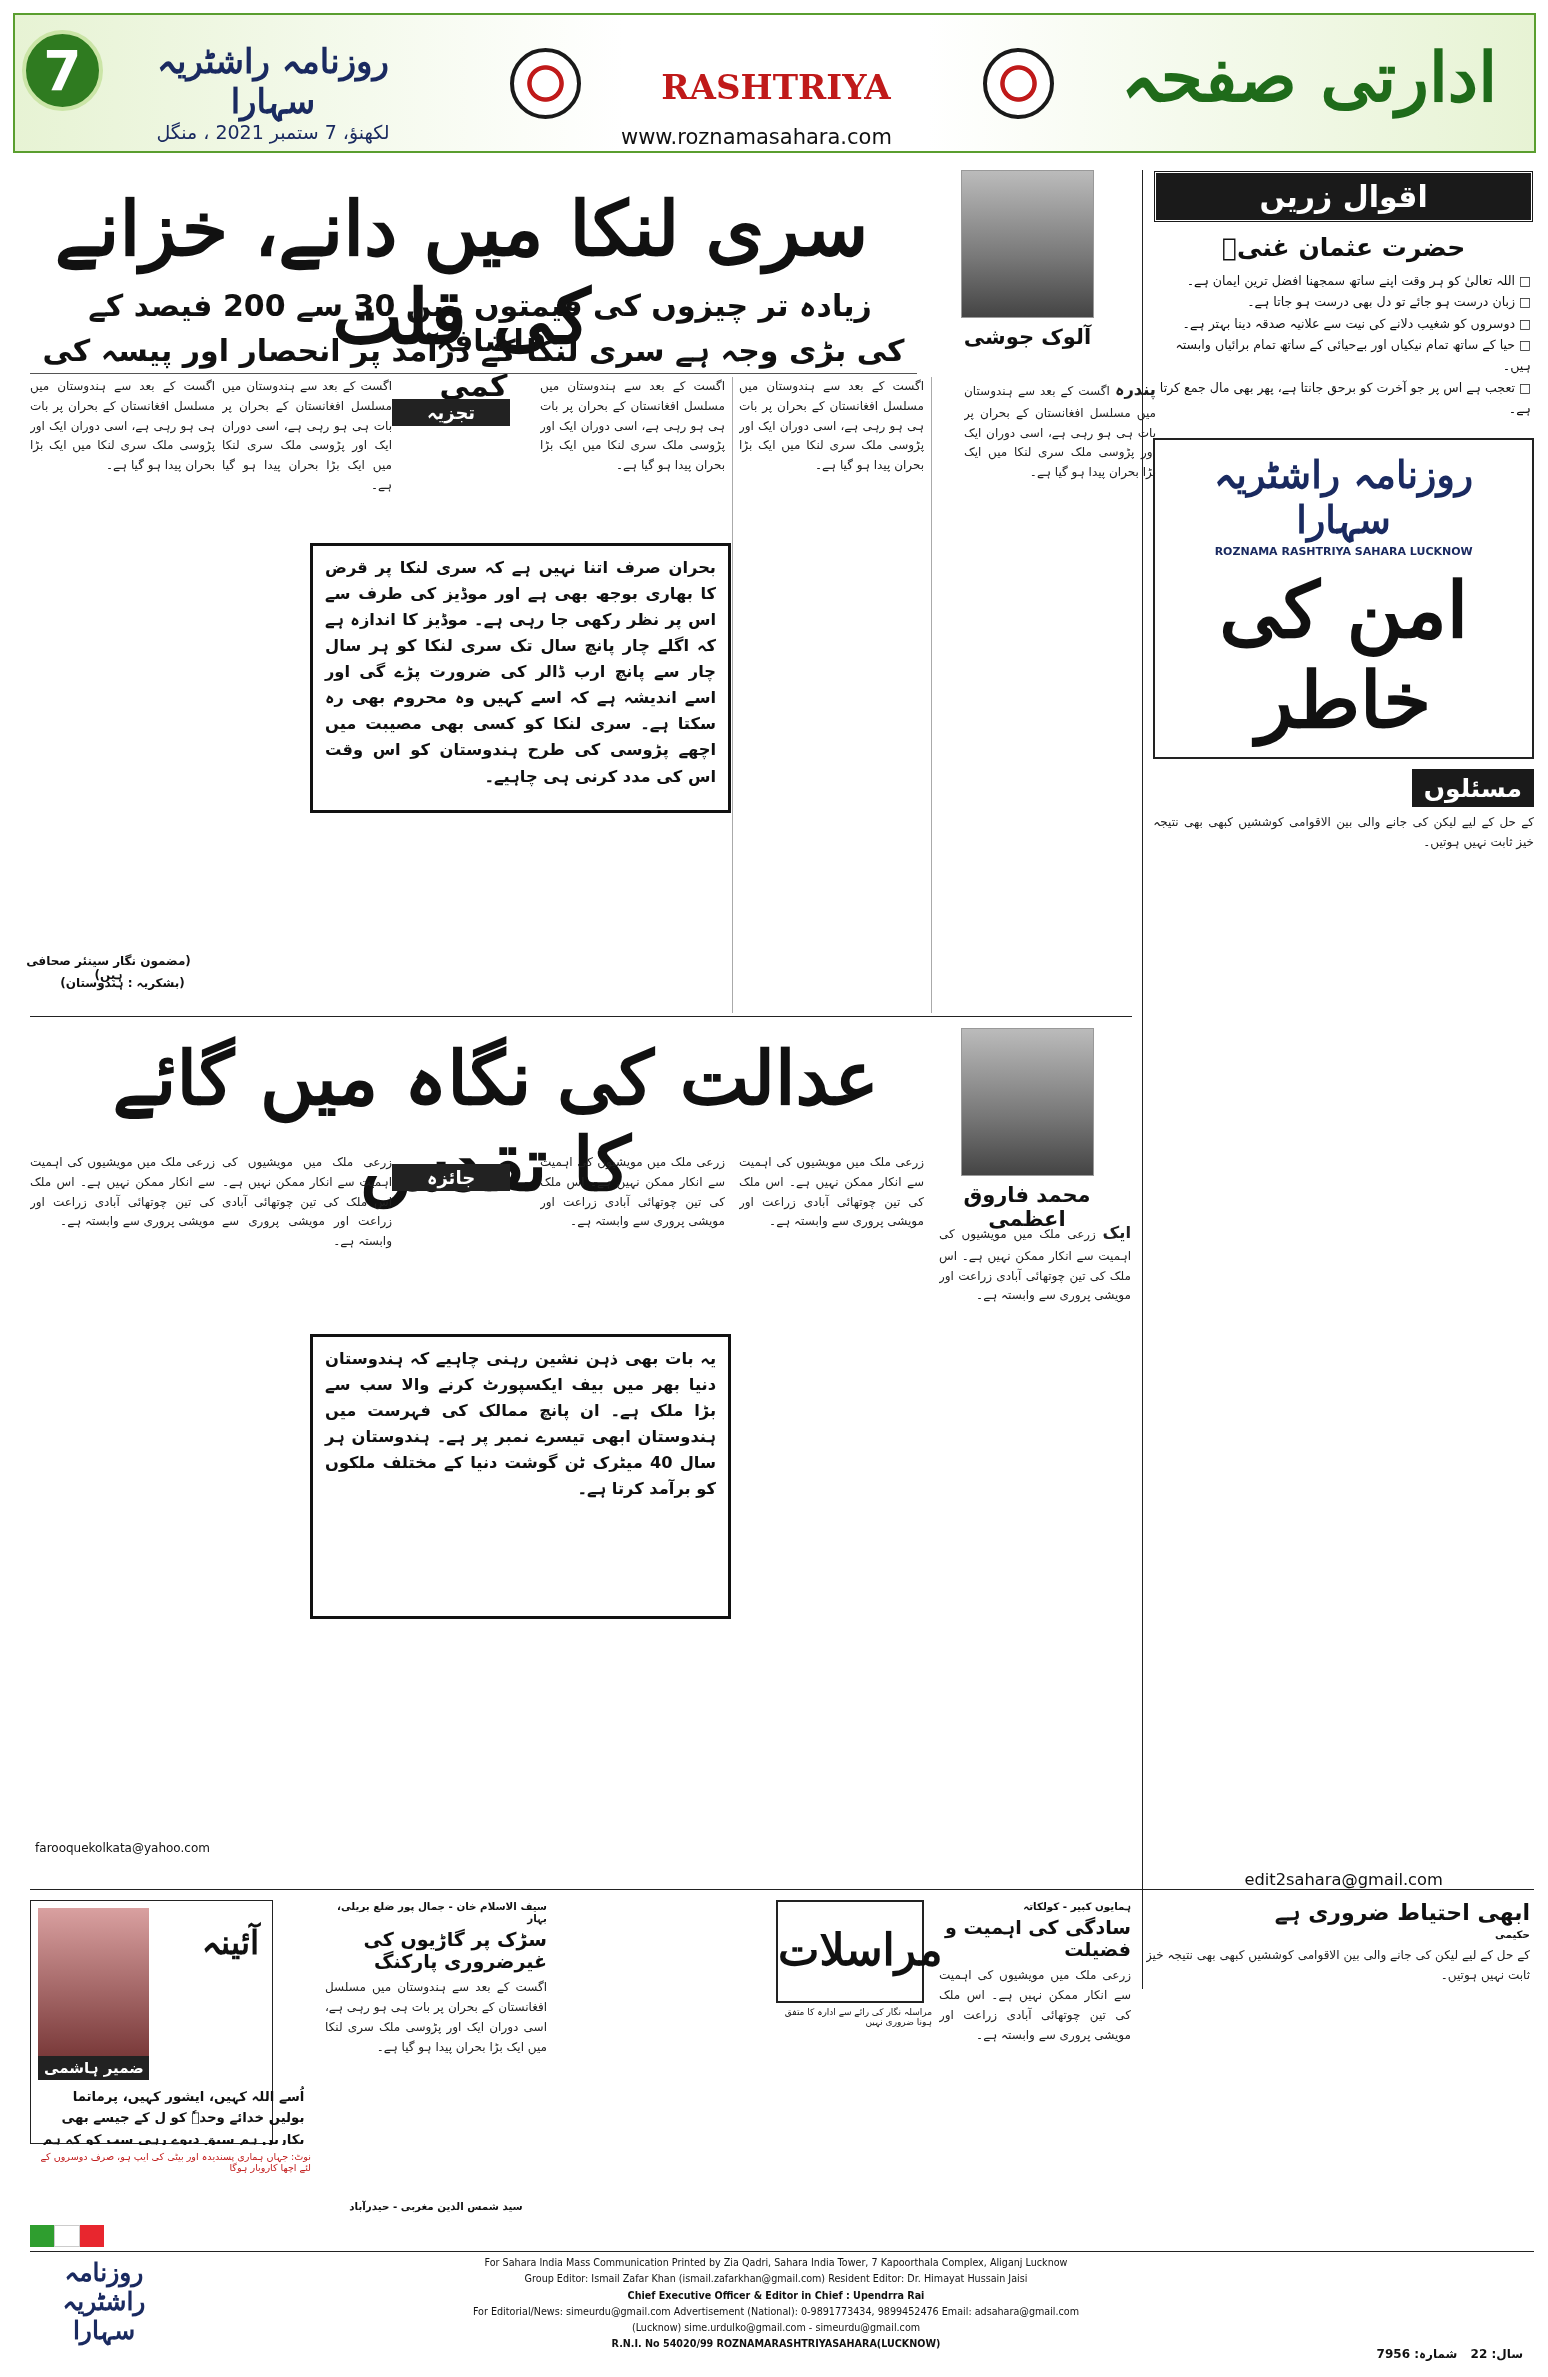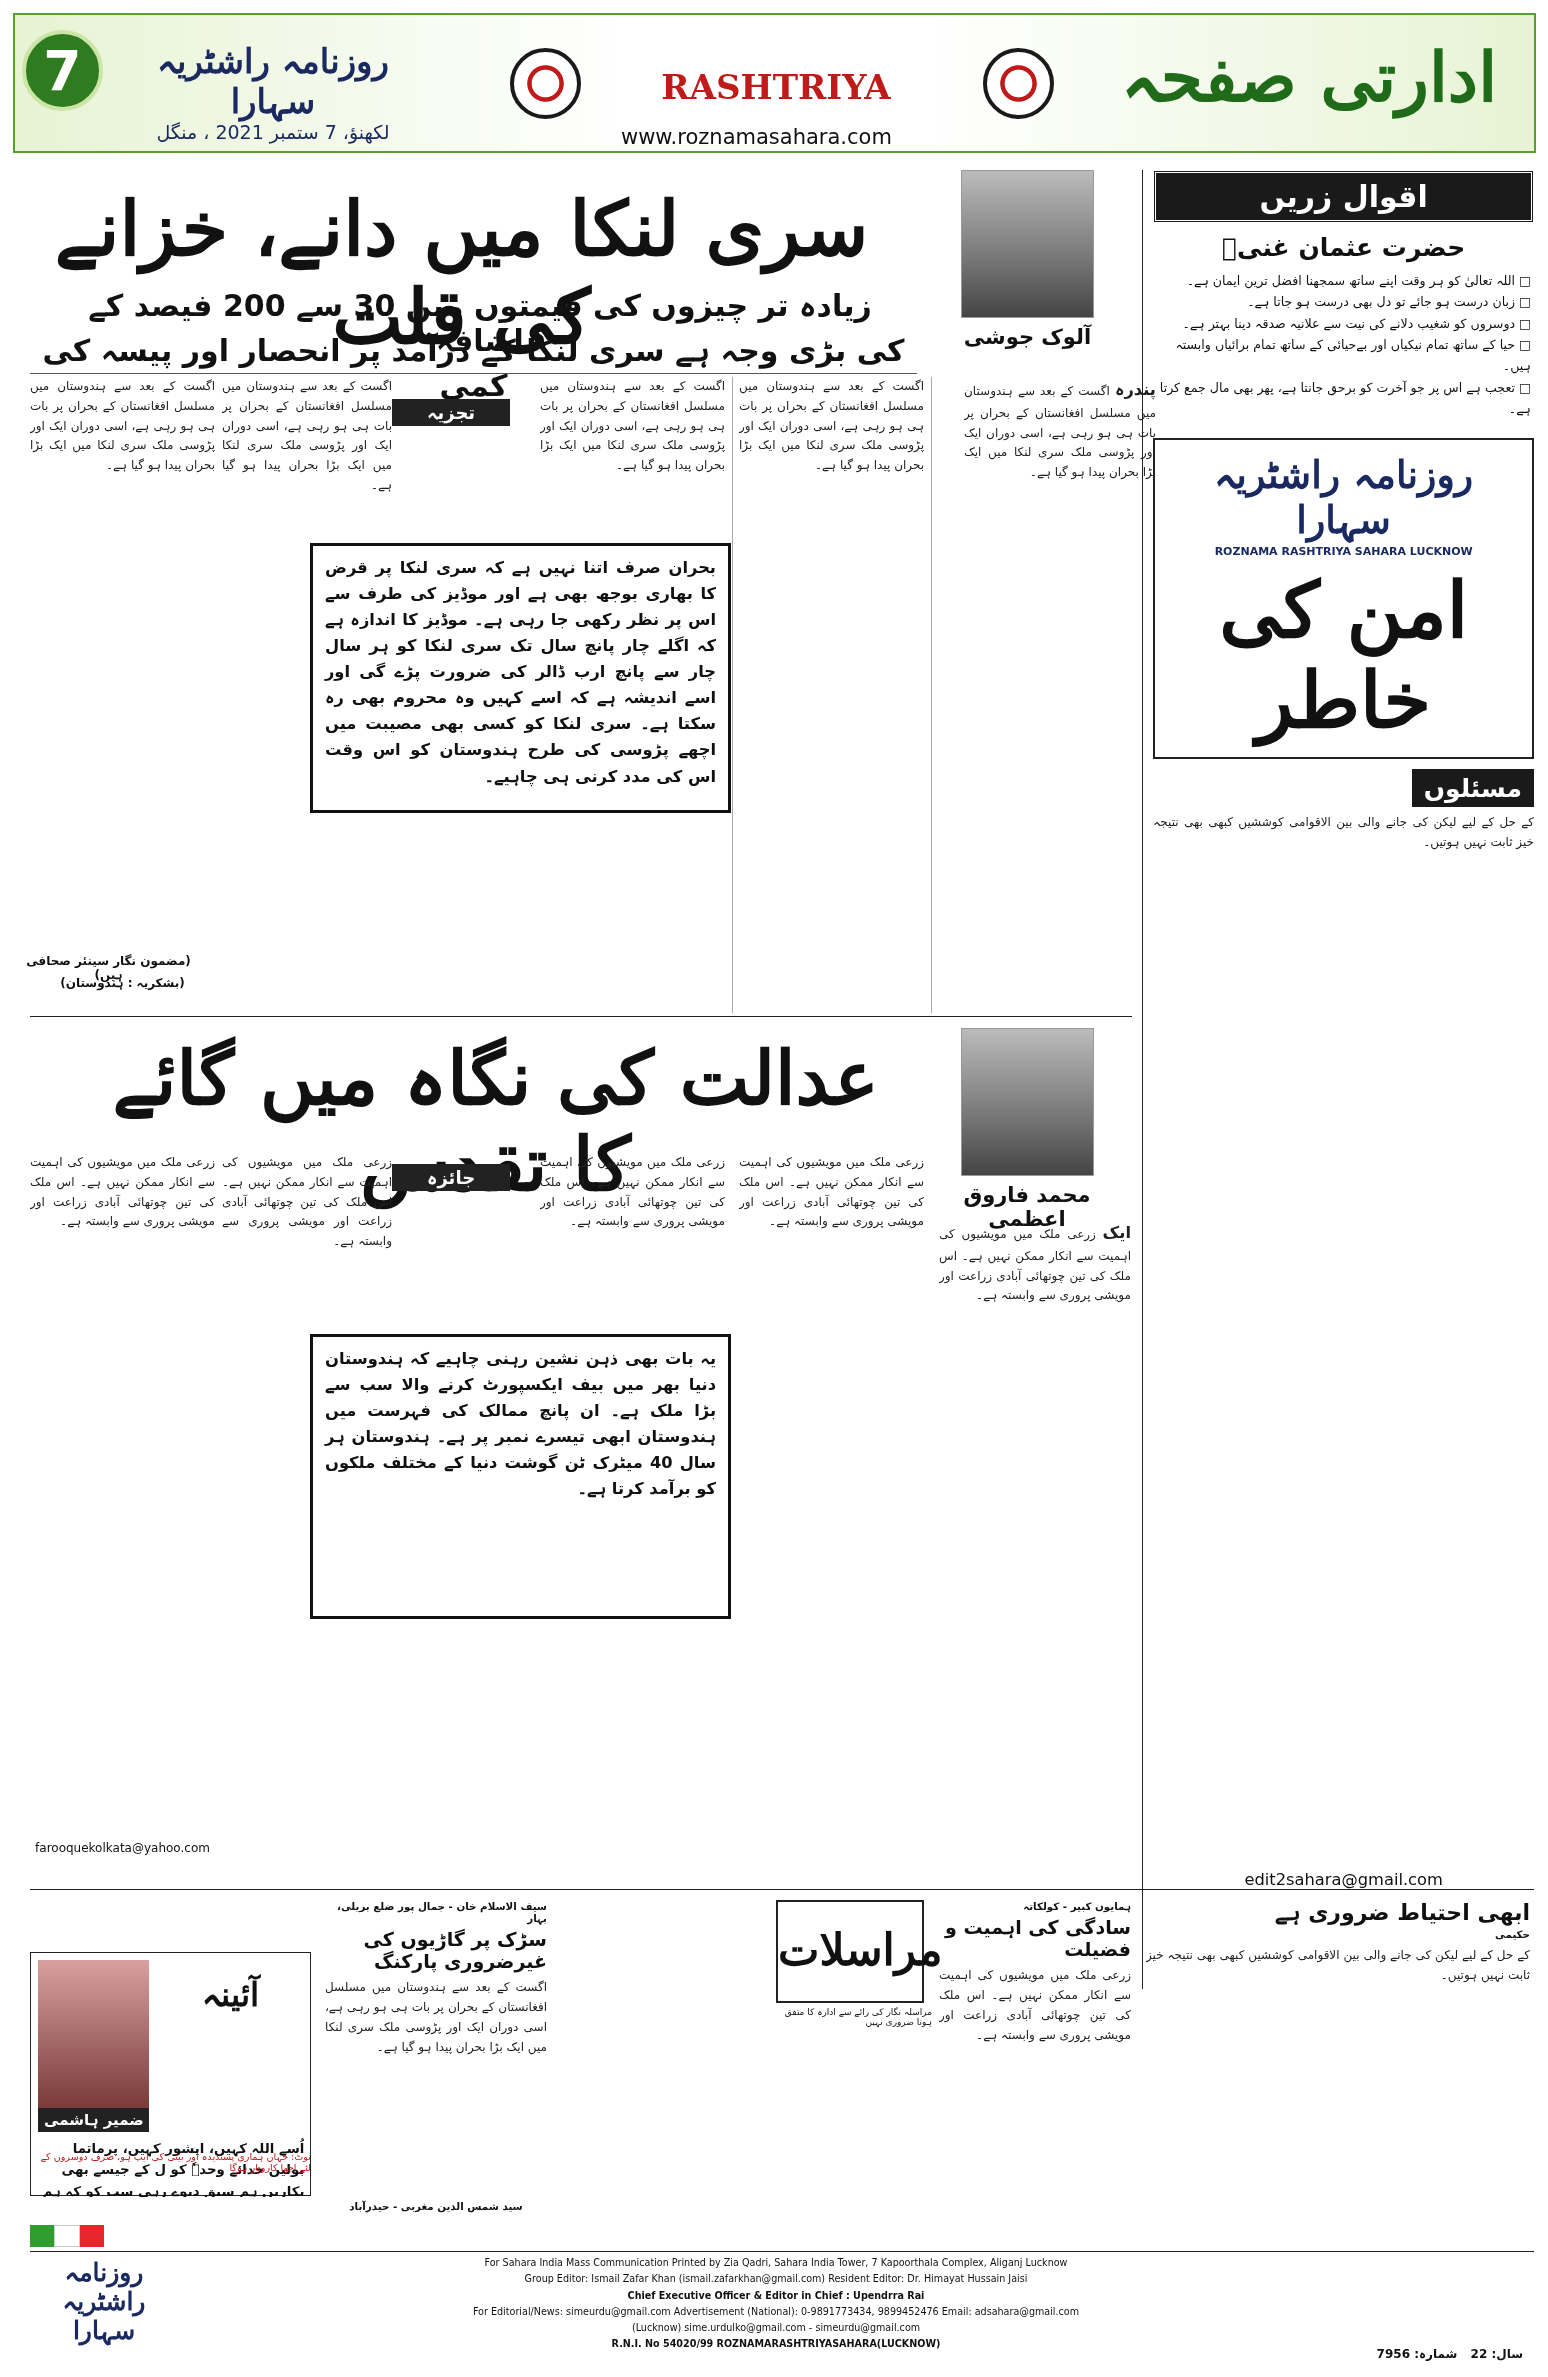--- a/index.html
+++ b/index.html
@@ -109,21 +109,21 @@
   </div>
   <div style="margin-top:10.3px;direction:rtl;">
     <span class="tag-black">مسئلوں</span>
     <div class="bodytext" style="height:1057px;margin-top:6px;">کے حل کے لیے لیکن کی جانے والی بین الاقوامی کوششیں کبھی بھی نتیجہ خیز ثابت نہیں ہوتیں۔</div>
   </div>
   <div class="email">edit2sahara@gmail.com</div>
 </div>
 
 <div class="abs hr" style="left:30px;top:1889px;width:1504px;"></div>
 
-<div class="abs" style="left:30px;top:1952px;width:281px;height:244px;border:1.5px solid #222;padding-left:8px;">
+<div class="abs" style="left:30px;top:1900px;width:243px;height:244px;border:1.5px solid #222;padding-left:8px;">
   <div class="abs" style="left:7.4px;top:7.4px;width:111px;height:148px;background:linear-gradient(180deg,#d9a0a0,#7a3a3a);"></div>
   <div class="abs" style="left:133px;top:22px;width:133px;font:bold 33px 'DejaVu Serif',serif;text-align:center;">آئینہ</div>
   <div class="abs" style="left:7.4px;top:155px;width:111px;background:#222;color:#fff;font:bold 15px 'DejaVu Sans',sans-serif;text-align:center;padding:3px;">ضمیر ہاشمی</div>
   <div class="abs rtl" style="left:7.4px;top:185px;width:266px;font:bold 13.3px/1.6 'DejaVu Sans',sans-serif;height:59px;overflow:hidden;">اُسے اللہ کہیں، ایشور کہیں، پرماتما بولیں خدائے وحدہٗ کو ل کے جیسے بھی پکاریں ہم سبق دیوے رہی سب کو کہ ہم آپس کا ہے دشمن جنوں اُس سے نہ نفرت کی سیاست کا تابع ہیں ہم</div>
 </div>
 <div class="abs rtl" style="left:30px;top:2151px;width:281px;font:9.6px 'DejaVu Sans',sans-serif;color:#c01a1a;">نوٹ: جہاں ہماری پسندیدہ اور بیٹی کی ایپ ہو، صرف دوسروں کے لئے اچھا کاروبار ہوگا</div>
 
 <div class="abs" style="left:325px;top:1900px;width:222px;">
   <div class="rtl" style="font:bold 10.3px 'DejaVu Sans',sans-serif;">سیف الاسلام خان - جمال پور ضلع بریلی، بہار</div>
   <div class="rtl" style="font:bold 19px 'DejaVu Sans',sans-serif;margin-top:4.4px;">سڑک پر گاڑیوں کی غیرضروری پارکنگ</div>

